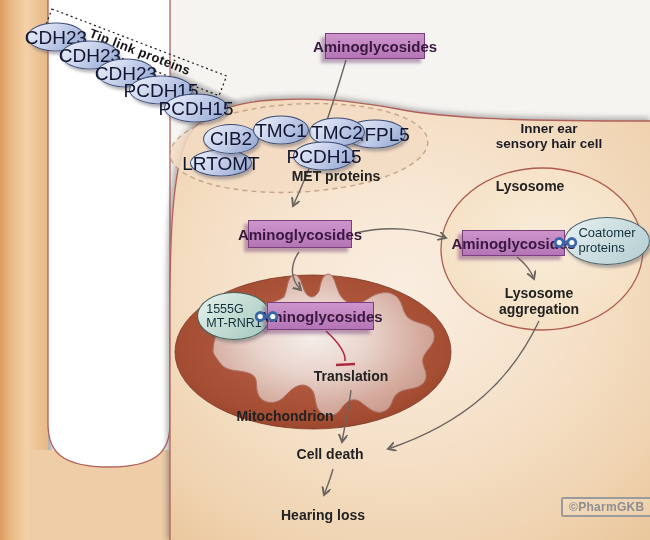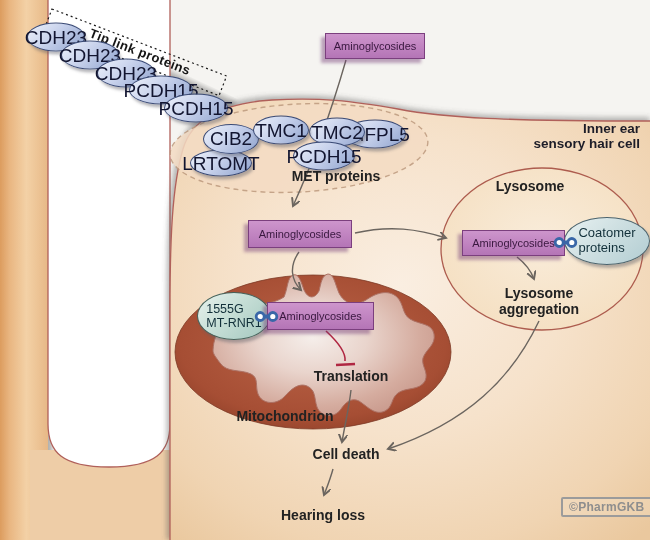--- a/index.html
+++ b/index.html
@@ -14,29 +14,29 @@
        box-shadow:2px 3px 3px rgba(95,95,105,.45);white-space:nowrap;}
   
   .teal{background:linear-gradient(135deg,#e9f3ee 0%,#c6ded6 45%,#a3c7be 100%);
         border-color:#46635c;color:#12303a;line-height:1.15;
         white-space:pre-line;font-size:12.5px;}
   .bluegray{background:linear-gradient(135deg,#e8f1f1 0%,#cfe0e2 45%,#b2cdd2 100%);
         border-color:#4c646e;}
   
   .amino{position:absolute;display:flex;align-items:center;justify-content:center;
          background:linear-gradient(180deg,#cd95cc 0%,#c083c0 55%,#b475b6 100%);
-         border:1.5px solid #7b3f7e;color:#39183f;font-weight:normal;font-size:11px;
+         border:1.5px solid #7b3f7e;color:#39183f;font-weight:bold;font-size:15px;
          box-shadow:-4px 4px 3px rgba(115,60,118,.45);}
   
   .lbl{position:absolute;font-weight:bold;color:#222;font-size:14px;text-align:center;
        transform:translate(-50%,-50%);white-space:pre-line;line-height:1.12;}
   .tiplabel{position:absolute;left:58px;top:9px;width:184px;height:21px;
        transform:rotate(21deg);transform-origin:0 0;display:flex;align-items:center;
        justify-content:center;font-weight:bold;font-size:13px;letter-spacing:.4px;color:#151515;}
-  .innerear{position:absolute;left:458px;top:121px;width:182px;text-align:right;
+  .innerear{position:absolute;left:458px;top:121px;width:182px;text-align:center;
        font-weight:bold;font-size:13.5px;line-height:15px;color:#1d1d28;white-space:pre-line;}
   .linkicon{position:absolute;}
   .watermark{position:absolute;left:561px;top:497px;border:2px solid #9b9b9b;border-radius:2px;
        color:#8e8e8e;font-weight:bold;font-size:12px;padding:1px 6px;
        background:rgba(245,232,210,.25);letter-spacing:.3px;}
 </style>
 </head>
 <body>
 
 <div class="stage">
@@ -172,18 +172,18 @@
   </svg>
 
   <div class="innerear">Inner ear
 sensory hair cell</div>
   <div class="lbl" style="left:336px;top:177px">MET proteins</div>
   <div class="lbl" style="left:530px;top:187px">Lysosome</div>
   <div class="lbl" style="left:539px;top:302px">Lysosome
 aggregation</div>
   <div class="lbl" style="left:351px;top:377px">Translation</div>
   <div class="lbl" style="left:285px;top:417px">Mitochondrion</div>
-  <div class="lbl" style="left:346px;top:455px">Cell death</div>
+  <div class="lbl" style="left:330px;top:455px">Cell death</div>
   <div class="lbl" style="left:323px;top:516px">Hearing loss</div>
 
   <div class="watermark">©PharmGKB</div>
 
 </div>
 
 </body></html>

